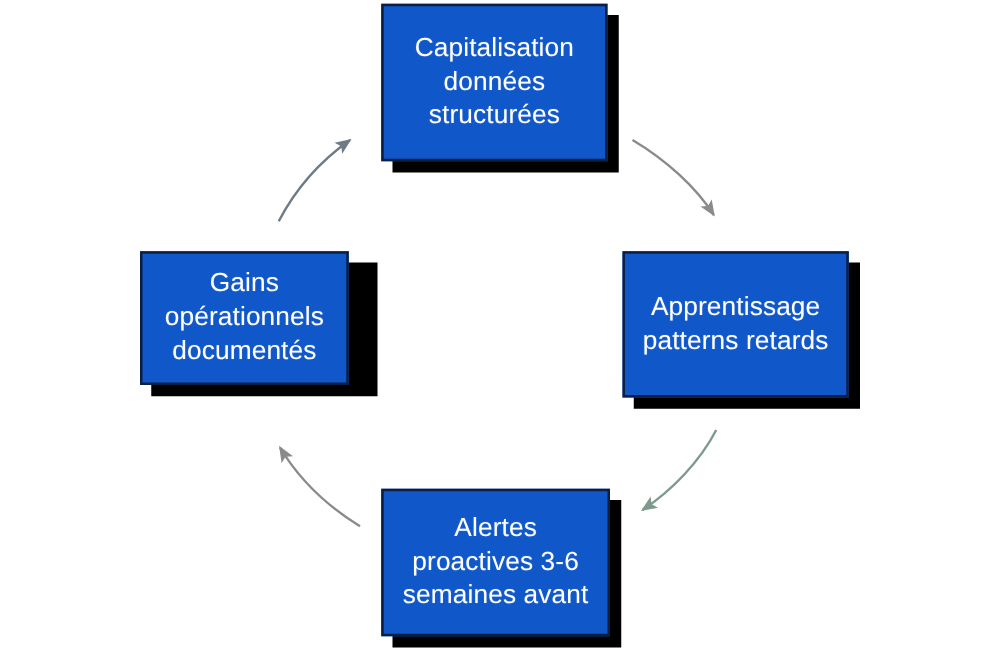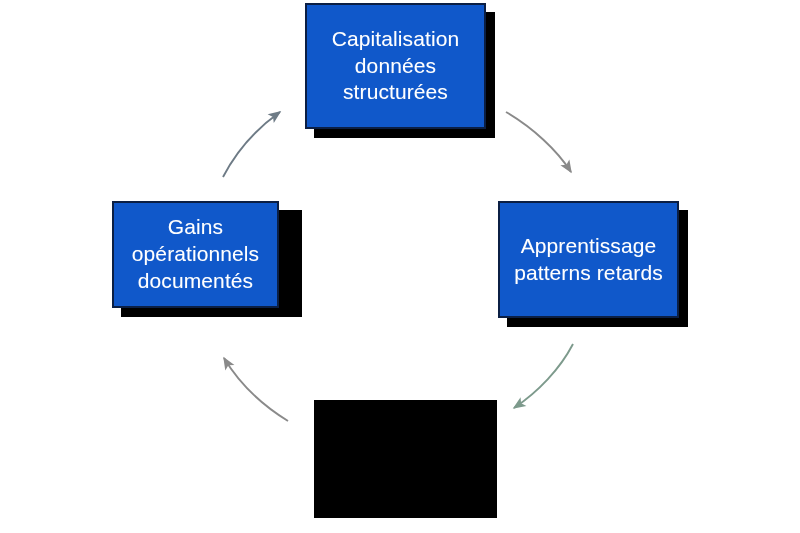--- a/index.html
+++ b/index.html
@@ -101,20 +101,25 @@
     <span class="node-label">Capitalisation
 données
 structurées</span>
   </div>
 
   <div class="node node-right">
     <span class="node-label">Apprentissage
 patterns retards</span>
   </div>
 
+  <div class="node node-bottom">
+    <span class="node-label">Alertes
+proactives 3-6
+semaines avant</span>
+  </div>
 
   <div class="node node-left">
     <span class="node-label">Gains
 opérationnels
 documentés</span>
   </div>
 
 </div>
 
 </body></html>

